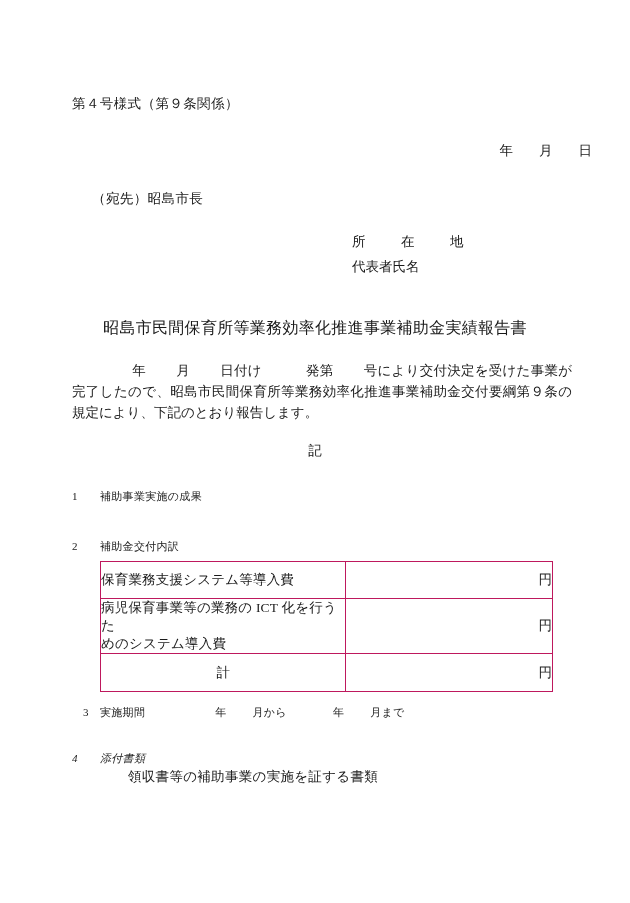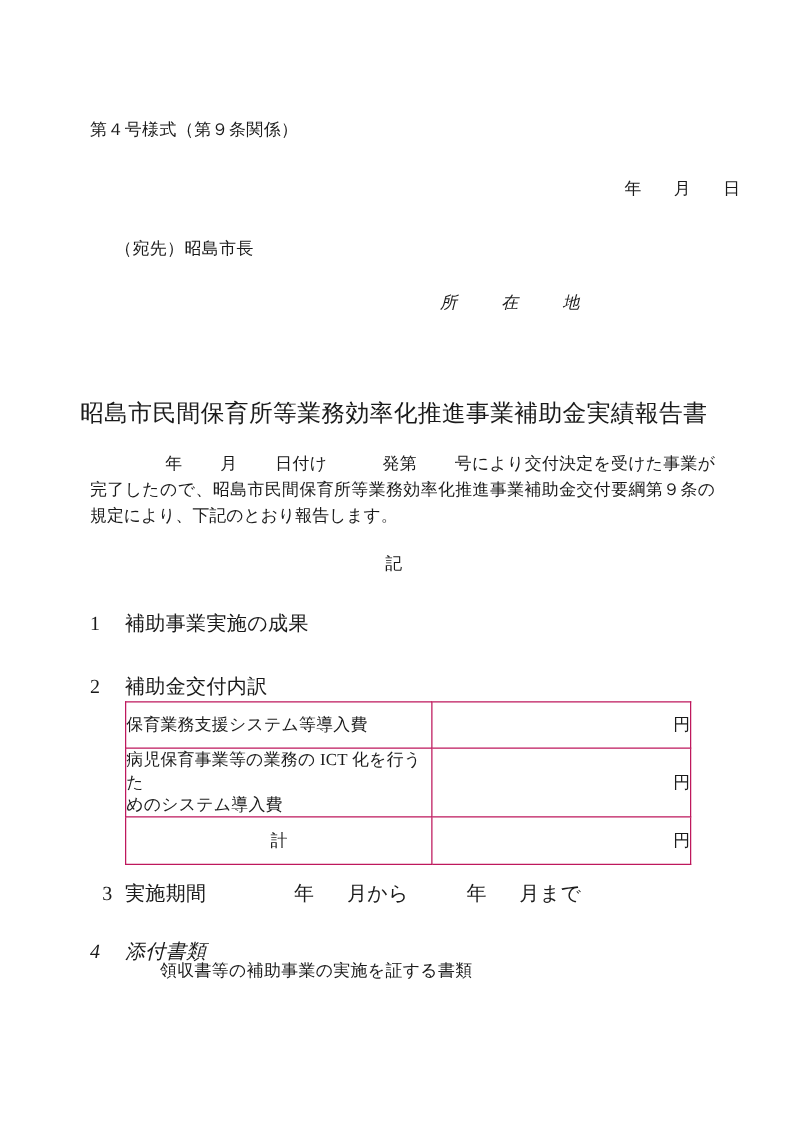--- a/index.html
+++ b/index.html
@@ -45,33 +45,33 @@
     letter-spacing: 0.4px;
     white-space: nowrap;
   }
 
   .sender-block {
     left: 352px;
     top: 229px;
     font-size: 13.5px;
     line-height: 25px;
   }
-  .sender-row { white-space: nowrap; font-style: italic; }
+  .sender-row { white-space: nowrap; }
   .spread3 {
     display: inline-block;
     letter-spacing: 11px;
     margin-right: -11px;
   }
 
   .doc-title {
     left: 0;
     top: 318px;
     width: 630px;
     text-align: center;
-    font-size: 19px;
+    font-size: 16px;
     letter-spacing: 0.3px;
     white-space: nowrap;
   }
 
   .body-para {
     left: 72px;
     top: 360px;
     width: 500px;
     font-size: 13.5px;
     line-height: 21px;
@@ -83,21 +83,21 @@
 
   .ki-mark {
     left: 0;
     top: 442px;
     width: 630px;
     text-align: center;
     font-size: 13.5px;
   }
 
   .item {
-    font-size: 16px;
+    font-size: 11px;
     white-space: nowrap;
     letter-spacing: 0.3px;
   }
   .item .num { display: inline-block; width: 28px; }
   .item-1 { left: 72px; top: 489px; }
   .item-2 { left: 72px; top: 539px; }
   .item-3 { left: 72px; top: 705px; text-align: center; }
   .item-4 { left: 72px; top: 751px; font-style: italic; }
   .item-4-sub {
     left: 100px;
@@ -148,20 +148,21 @@
   <div class="abs form-no">第４号様式（第９条関係）</div>
 
   <div class="abs date-line">
     <span>年</span><span class="gap-sm"></span><span>月</span><span class="gap-sm"></span><span>日</span>
   </div>
 
   <div class="abs addressee">（宛先）昭島市長</div>
 
   <div class="abs sender-block">
     <div class="sender-row"><span class="spread3">所　在　地</span></div>
+    <div class="sender-row"><span>代表者氏名</span></div>
   </div>
 
   <div class="abs doc-title">昭島市民間保育所等業務効率化推進事業補助金実績報告書</div>
 
   <div class="abs body-para">
     <span class="indent"></span><span>年</span><span class="gap-md"></span><span>月</span><span class="gap-md"></span><span>日付け</span><span class="gap-lg"></span><span>発第</span><span class="gap-md"></span><span>号により交付決定を受けた事業が完</span><span>了したので、昭島市民間保育所等業務効率化推進事業補助金交付要綱第９条の規定</span><span>により、下記のとおり報告します。</span>
   </div>
 
   <div class="abs ki-mark">記</div>
 

